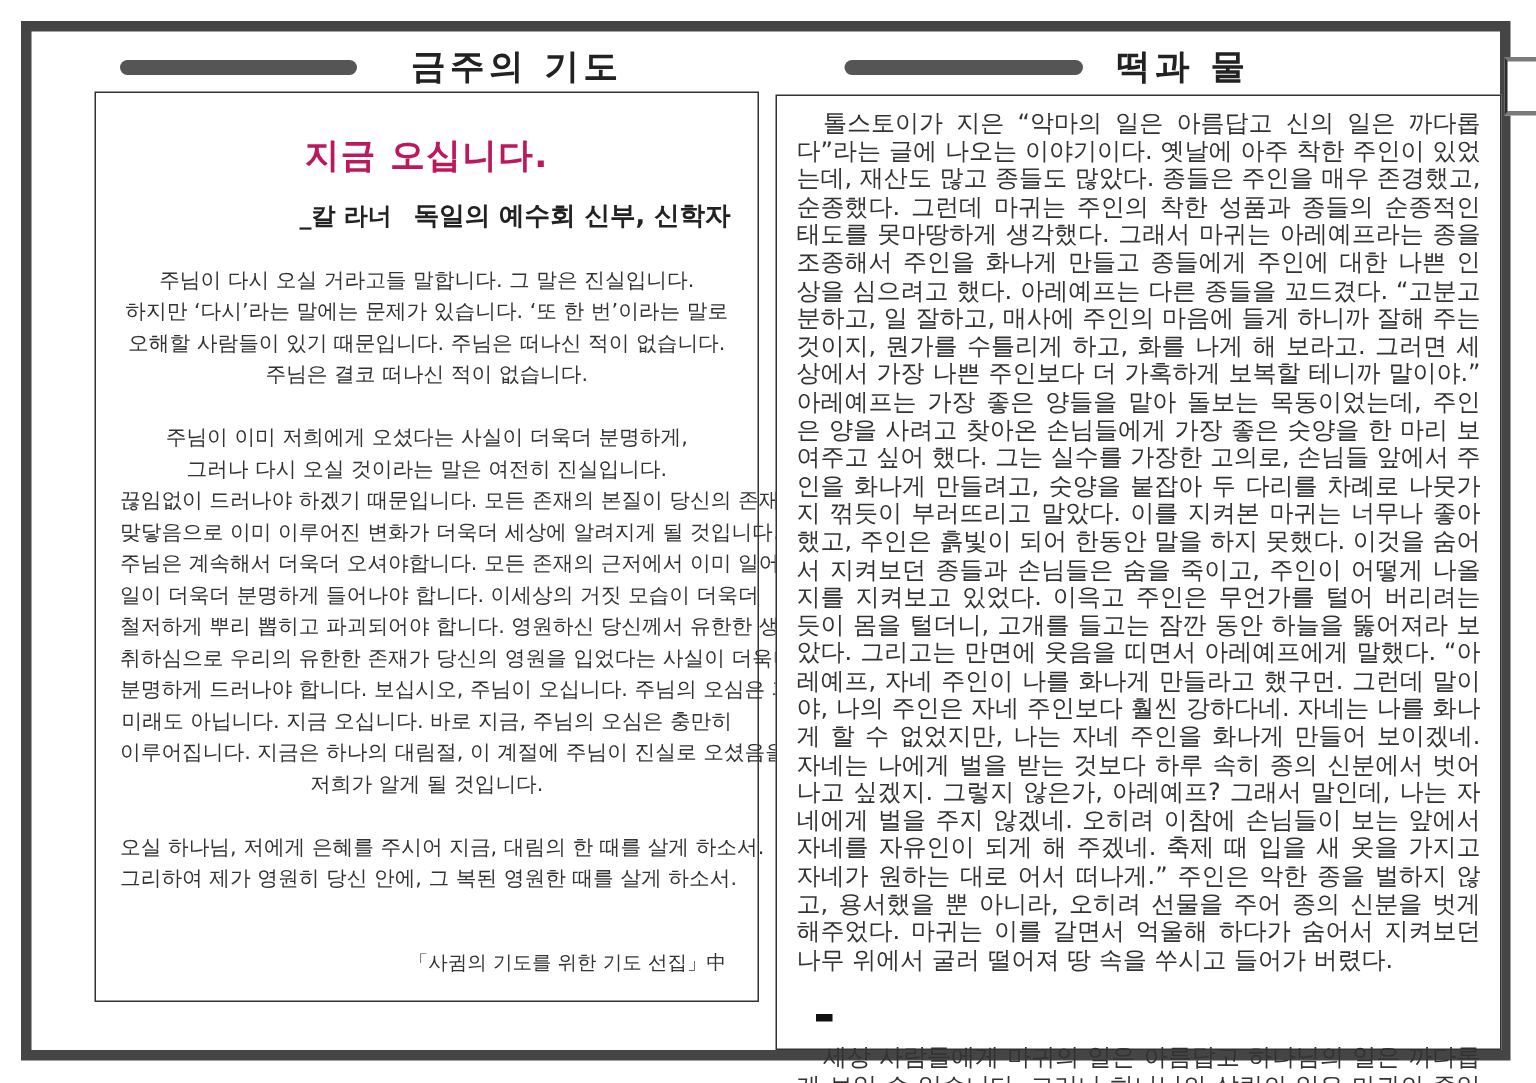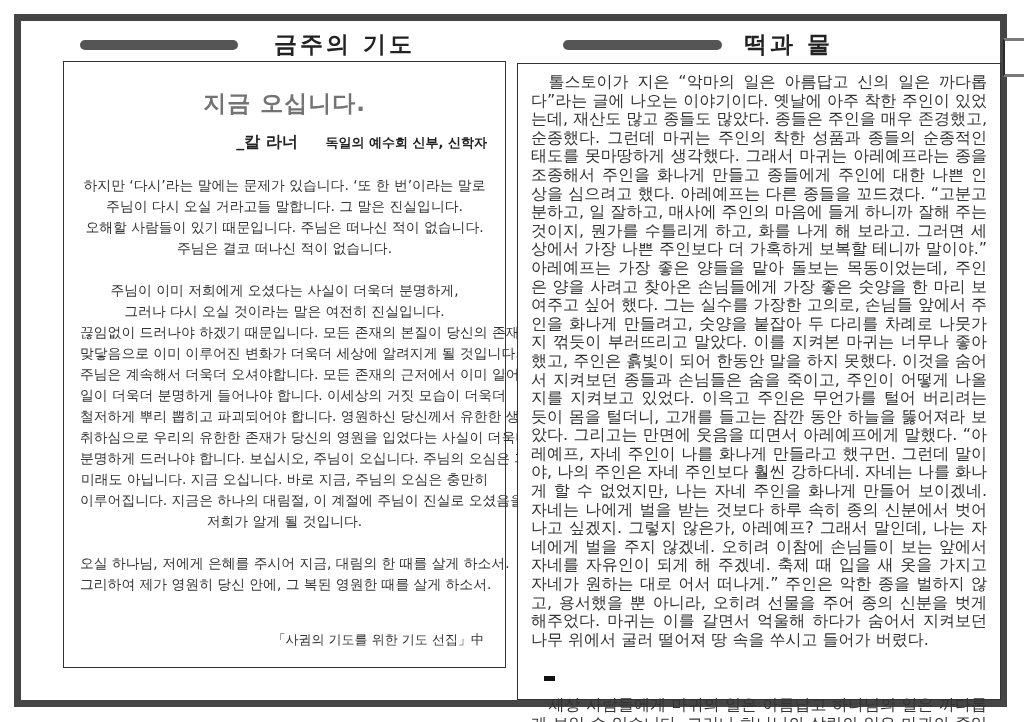--- a/index.html
+++ b/index.html
@@ -29,25 +29,25 @@
   .title-left{left:274px;}
   .title-right{left:744px;}
   .panel{
     position:absolute;background:#ffffff;border:1px solid #333333;
     box-sizing:border-box;z-index:1;
   }
   .left-panel{left:63px;top:61px;width:443px;height:607px;padding:26px 16px 0 16px;}
   .right-panel{left:517px;top:63px;width:484px;height:637px;padding:9px 13px 0 13px;}
   .prayer-title{
     margin:0;text-align:center;font-size:23px;font-weight:bold;
-    letter-spacing:1px;color:#737373;
+    letter-spacing:1px;color:#be185d;
   }
   .byline{text-align:right;margin-top:13px;padding-right:2px;font-weight:bold;color:#222;}
   .byline-author{font-size:16px;}
-  .byline-desc{font-size:13px;margin-left:22px;}
+  .byline-desc{font-size:17px;margin-left:9px;}
   .prayer-body{margin-top:22px;font-size:13.8px;line-height:21px;text-align:center;color:#333;}
   .stanza{margin:0;}
   .stanza + .stanza{margin-top:21px;}
   .prayer-line{white-space:nowrap;}
   .source-line{
     text-align:right;margin-top:36px;padding-right:5px;font-size:13px;color:#333;
   }
   .story-text,.commentary-text{
     margin:0;font-size:16px;line-height:18.6px;text-align:justify;
     text-indent:1.1em;color:#333;word-break:break-all;
@@ -69,22 +69,22 @@
 <div class="header-title title-right">떡과 물</div>
 
 <div class="panel left-panel">
   <h1 class="prayer-title">지금 오십니다.</h1>
   <div class="byline">
     <span class="byline-author">_칼 라너</span>
     <span class="byline-desc">독일의 예수회 신부, 신학자</span>
   </div>
   <div class="prayer-body">
     <div class="stanza">
+      <div class="prayer-line">주님이 다시 오실 거라고들 말합니다. 그 말은 진실입니다.</div>
       <div class="prayer-line">하지만 ‘다시’라는 말에는 문제가 있습니다. ‘또 한 번’이라는 말로</div>
-      <div class="prayer-line">주님이 다시 오실 거라고들 말합니다. 그 말은 진실입니다.</div>
       <div class="prayer-line">오해할 사람들이 있기 때문입니다. 주님은 떠나신 적이 없습니다.</div>
       <div class="prayer-line">주님은 결코 떠나신 적이 없습니다.</div>
     </div>
     <div class="stanza">
       <div class="prayer-line">주님이 이미 저희에게 오셨다는 사실이 더욱더 분명하게,</div>
       <div class="prayer-line">그러나 다시 오실 것이라는 말은 여전히 진실입니다.</div>
       <div class="prayer-line">끊임없이 드러나야 하겠기 때문입니다. 모든 존재의 본질이 당신의 존재에</div>
       <div class="prayer-line">맞닿음으로 이미 이루어진 변화가 더욱더 세상에 알려지게 될 것입니다.</div>
       <div class="prayer-line">주님은 계속해서 더욱더 오셔야합니다. 모든 존재의 근저에서 이미 일어난</div>
       <div class="prayer-line">일이 더욱더 분명하게 들어나야 합니다. 이세상의 거짓 모습이 더욱더</div>

